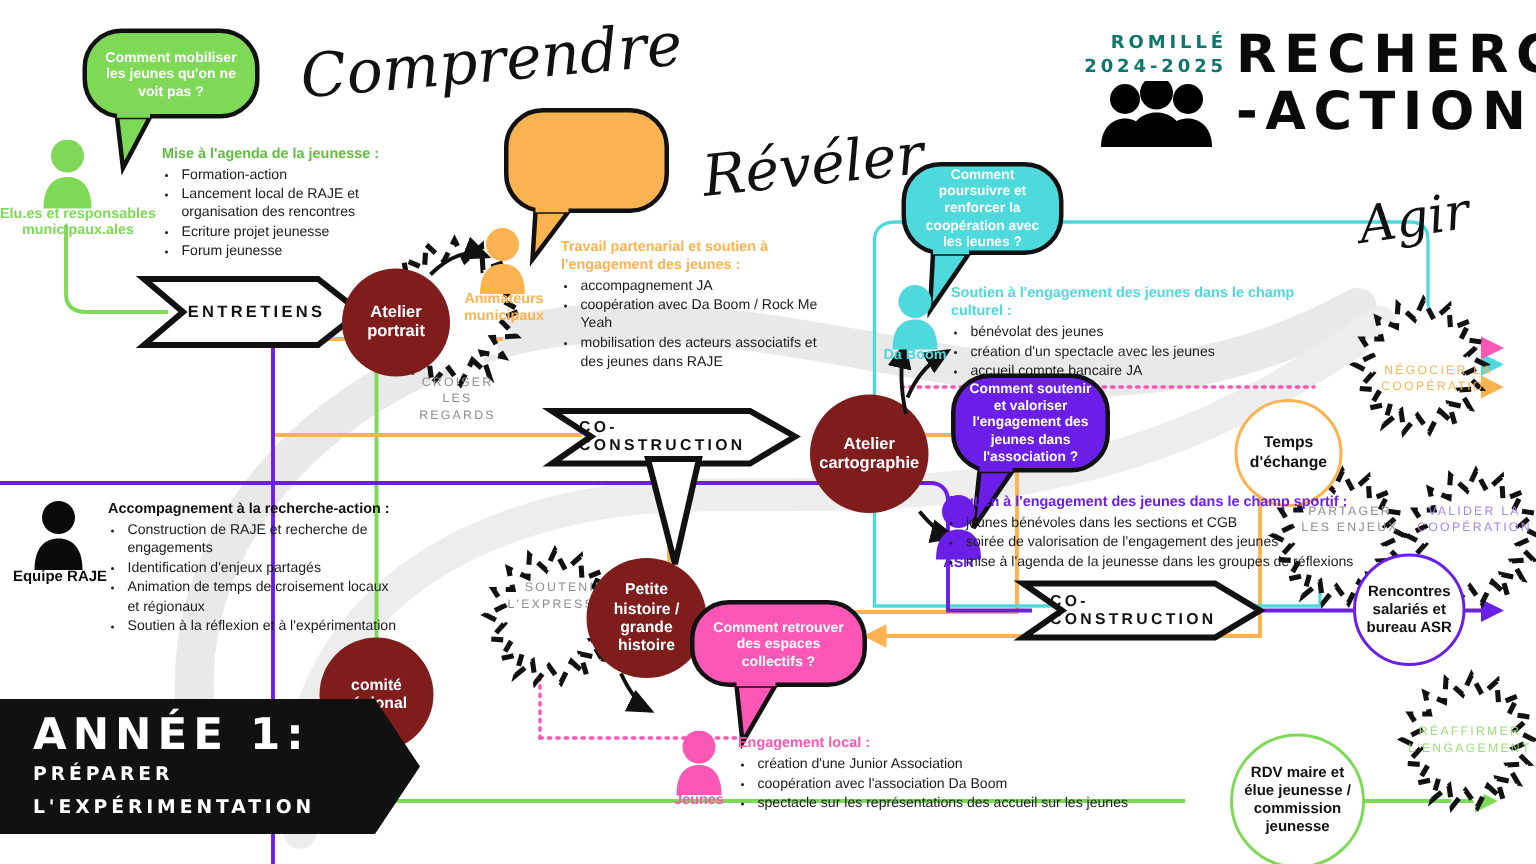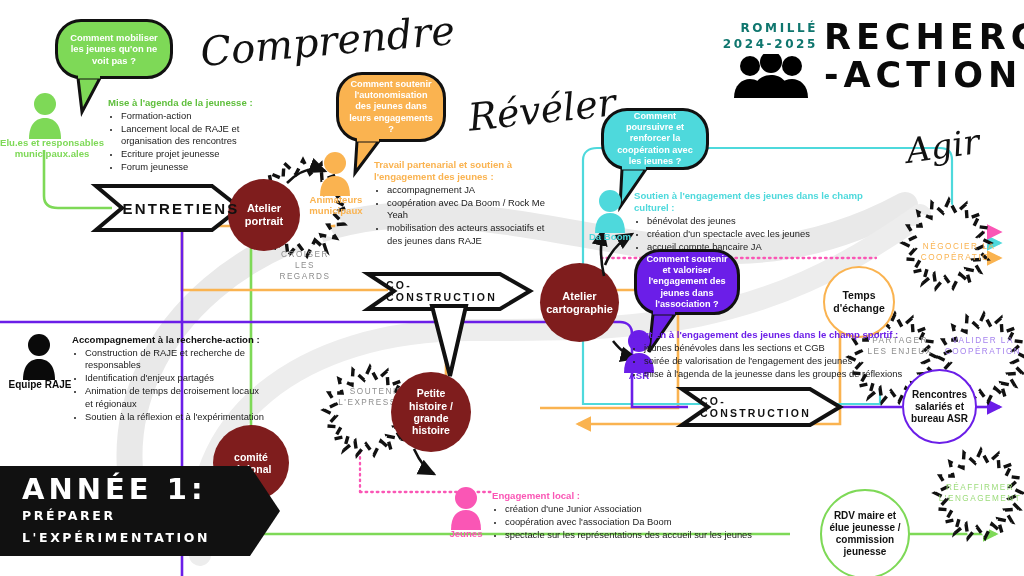--- a/index.html
+++ b/index.html
@@ -161,21 +161,21 @@
   <div class="burst-lbl" style="left:904px;top:241px;width:110px;color:#FAB350;">
     <span style="white-space:pre-line">NÉGOCIER LA
 COOPÉRATION</span></div>
   <div class="burst-lbl" style="left:928px;top:335px;width:110px;color:#a684ee;">
     <span style="white-space:pre-line">VALIDER LA
 COOPÉRATION</span></div>
   <div class="burst-lbl" style="left:925px;top:482px;width:110px;color:#9ddc7c;">
     <span style="white-space:pre-line">RÉAFFIRMER
 L'ENGAGEMENT</span></div>
 
-  <div class="chev" style="left:122px;top:198px;width:118px;height:20px;font-size:15px;">
+  <div class="chev" style="left:112px;top:198px;width:118px;height:20px;font-size:11px;">
     <span>ENTRETIENS</span>
     </div>
   <div class="chev" style="left:386px;top:282px;width:132px;height:18px;font-size:10.5px;">
     <span>CO-CONSTRUCTION</span>
     </div>
   <div class="chev" style="left:700px;top:398px;width:130px;height:18px;font-size:10.5px;">
     <span>CO-CONSTRUCTION</span>
     </div>
 
   <div class="bcircle" style="left:228px;top:179px;width:72px;height:72px;font-size:11px;">
@@ -275,21 +275,20 @@
     <div class="hdr" style="color:#5FBF3C;">Mise à l'agenda de la jeunesse :</div>
     <ul class="li">
       <li>Formation-action</li>
       <li>Lancement local de RAJE et organisation des rencontres</li>
       <li>Ecriture projet jeunesse</li>
       <li>Forum jeunesse</li>
     </ul>
   </div>
 
   <div class="bubble" style="left:336px;top:72px;width:110px;height:70px;background:#FAB350;font-size:9.2px;">
-    <span>Comment soutenir l'autonomisation des jeunes dans leurs engagements ?</span>
     <svg style="position:absolute;left:6px;top:64px;width:40px;height:40px;overflow:visible;">
       <path d="M12,2 L34,2 L10,34 Z" fill="#FAB350" stroke="#111" stroke-width="3"></path>
       <path d="M12,0 L34,0" stroke="#FAB350" stroke-width="5"></path>
     </svg>
   </div>
   <svg class="abs" style="left:319px;top:152px;width:32px;height:46px;fill:#FAB350;">
     <circle cx="16" cy="11" r="11"></circle>
     <path d="M1,44 C1,30 7,24 16,24 C25,24 31,30 31,44 Z"></path>
   </svg>
   <div class="person-label" style="left:300px;top:194px;width:72px;position:absolute;color:#FAB350;font-size:9.6px;">
@@ -341,20 +340,27 @@
     <span>ASR</span></div>
   <div class="abs" style="left:631px;top:329px;width:272px;">
     <div class="hdr" style="color:#6B1EE8;">Soutien à l'engagement des jeunes dans le champ sportif :</div>
     <ul class="li">
       <li>jeunes bénévoles dans les sections et CGB</li>
       <li>soirée de valorisation de l'engagement des jeunes</li>
       <li>mise à l'agenda de la jeunesse dans les groupes de réflexions</li>
     </ul>
   </div>
 
+  <div class="bubble" style="left:460px;top:400px;width:118px;height:58px;background:#FA56B5;font-size:9.4px;">
+    <span>Comment retrouver des espaces collectifs ?</span>
+    <svg style="position:absolute;left:16px;top:52px;width:44px;height:42px;overflow:visible;">
+      <path d="M12,2 L38,2 L16,40 Z" fill="#FA56B5" stroke="#111" stroke-width="3"></path>
+      <path d="M12,0 L38,0" stroke="#FA56B5" stroke-width="5"></path>
+    </svg>
+  </div>
   <svg class="abs" style="left:450px;top:487px;width:32px;height:45px;fill:#FA56B5;">
     <circle cx="16" cy="11" r="11"></circle>
     <path d="M1,43 C1,29 7,23 16,23 C25,23 31,29 31,43 Z"></path>
   </svg>
   <div class="person-label" style="left:436px;top:528px;width:60px;position:absolute;color:#FA56B5;font-size:9.6px;">
     <span>Jeunes</span></div>
   <div class="abs" style="left:492px;top:490px;width:300px;">
     <div class="hdr" style="color:#FA56B5;">Engagement local :</div>
     <ul class="li">
       <li>création d'une Junior Association</li>
@@ -365,21 +371,21 @@
 
   <svg class="abs" style="left:22px;top:334px;width:34px;height:48px;fill:#0A0A0A;">
     <circle cx="17" cy="11" r="11"></circle>
     <path d="M1,46 C1,31 8,25 17,25 C26,25 33,31 33,46 Z"></path>
   </svg>
   <div class="person-label" style="left:2px;top:379px;width:76px;position:absolute;color:#0A0A0A;font-size:10px;">
     <span>Equipe RAJE</span></div>
   <div class="abs" style="left:72px;top:334px;width:192px;">
     <div class="hdr" style="color:#111;">Accompagnement à la recherche-action :</div>
     <ul class="li">
-      <li>Construction de RAJE et recherche de responsables</li>
+      <li>Construction de RAJE et recherche de engagements</li>
       <li>Identification d'enjeux partagés</li>
       <li>Animation de temps de croisement locaux et régionaux</li>
       <li>Soutien à la réflexion et à l'expérimentation</li>
     </ul>
   </div>
 
   <div id="year-banner">
     <div class="y1">ANNÉE 1:</div>
     <div class="y2">PRÉPARER</div>
     <div class="y2">L'EXPÉRIMENTATION</div>

